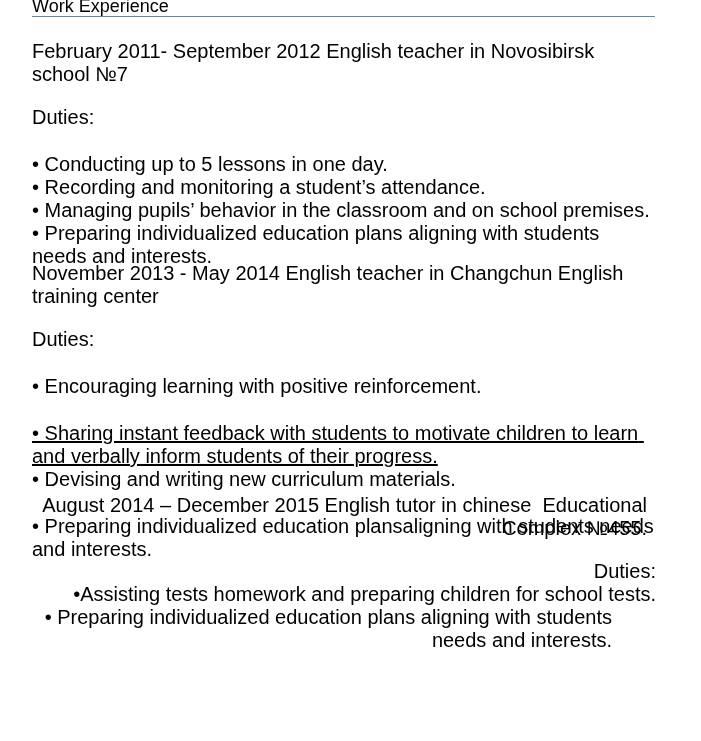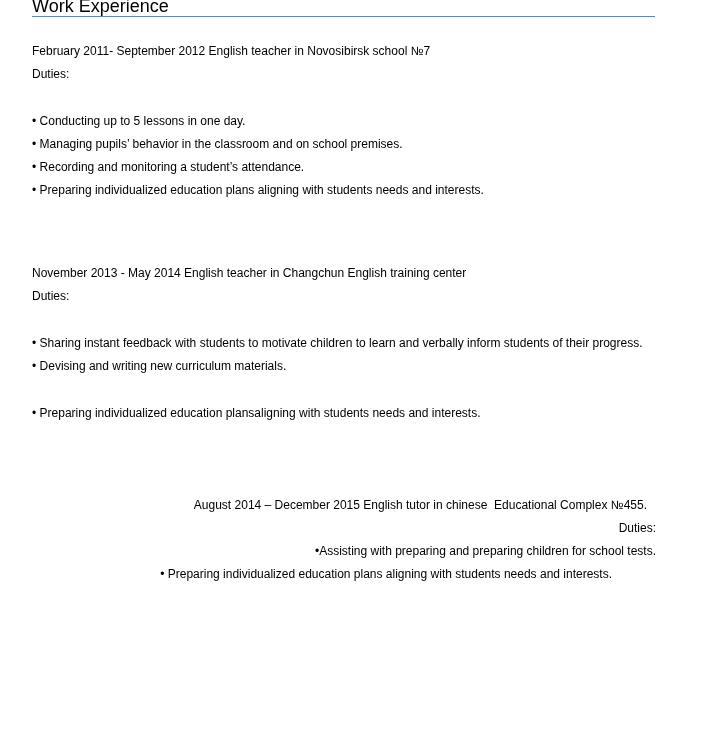--- a/index.html
+++ b/index.html
@@ -7,46 +7,47 @@
       width: 701px; height: 741px; overflow: hidden; position: relative;
       font-family: "Liberation Sans", sans-serif; color: #000000;
     }
     .page { position: absolute; left: 32px; top: 0; width: 624px; }
     .heading {
       position: absolute; left: 0; top: -4px; width: 623px;
       font-size: 18px; line-height: 20px;
       border-bottom: 1.5px solid #5b86c0; padding-bottom: 0px; height: 20px;
     }
     .entry { position: absolute; left: 0; width: 624px; }
-    .p { font-size: 12px; line-height: 23px; margin: 0; white-space: pre-wrap; }
-    .gap6 { margin-top: 0; }
+    .p { font-size: 20px; line-height: 23px; margin: 0; white-space: pre-wrap; }
+    .gap6 { margin-top: 20px; }
     .gap7 { margin-top: 24px; }
   </style>
 </head>
 <body>
 
 <div class="page">
   <div class="heading" style="border-bottom-color: rgb(91, 134, 192);">Work Experience</div>
 
   <div class="entry" style="top:40px;">
     <p class="p" style="width:590px;">February 2011- September 2012 English teacher in Novosibirsk school №7</p>
     <p class="p gap6">Duties:</p>
     <p class="p gap7">• Conducting up to 5 lessons in one day.</p>
+    <p class="p">• Recording and monitoring a student’s attendance.</p>
     <p class="p">• Managing pupils’ behavior in the classroom and on school premises.</p>
-    <p class="p">• Recording and monitoring a student’s attendance.</p>
     <p class="p" style="width:580px;">• Preparing individualized education plans aligning with students needs and interests.</p>
   </div>
 
   <div class="entry" style="top:262px;">
     <p class="p" style="width:600px;">November 2013 - May 2014 English teacher in Changchun English training center</p>
     <p class="p gap6">Duties:</p>
-    <p class="p gap7" style="width:615px;">• Sharing instant feedback with students to motivate children to learn and verbally inform students of their progress.</p>
+    <p class="p gap7">• Encouraging learning with positive reinforcement.</p>
+    <p class="p gap7" style="width:615px;text-decoration:underline;">• Sharing instant feedback with students to motivate children to learn and verbally inform students of their progress.</p>
     <p class="p">• Devising and writing new curriculum materials.</p>
     <p class="p gap7" style="width:624px;">• Preparing individualized education plansaligning with students needs and interests.</p>
   </div>
 
   <div class="entry" style="top:494px;text-align:right;">
     <p class="p" style="width:615px;">August 2014 – December 2015 English tutor in chinese  Educational Complex №455.</p>
     <p class="p gap6">Duties:</p>
-    <p class="p">•Assisting with preparing and preparing children for school tests.</p>
+    <p class="p">•Assisting tests homework and preparing children for school tests.</p>
     <p class="p" style="width:580px;">• Preparing individualized education plans aligning with students needs and interests.</p>
   </div>
 </div>
 
 </body></html>

